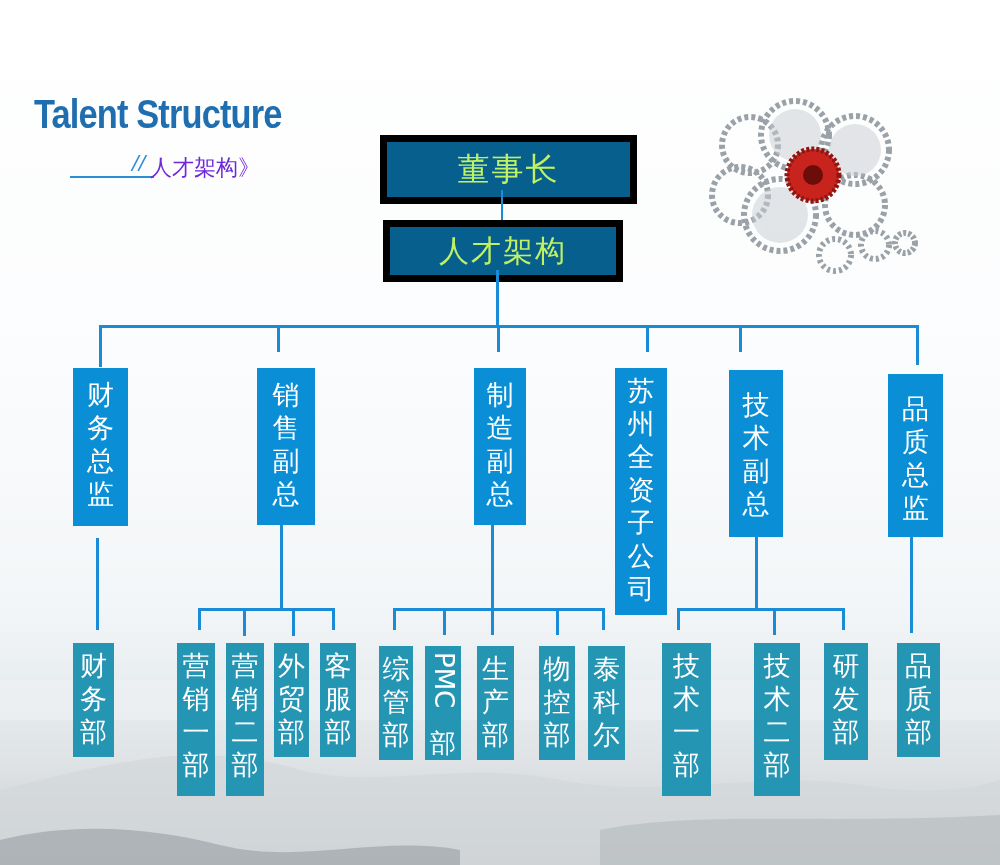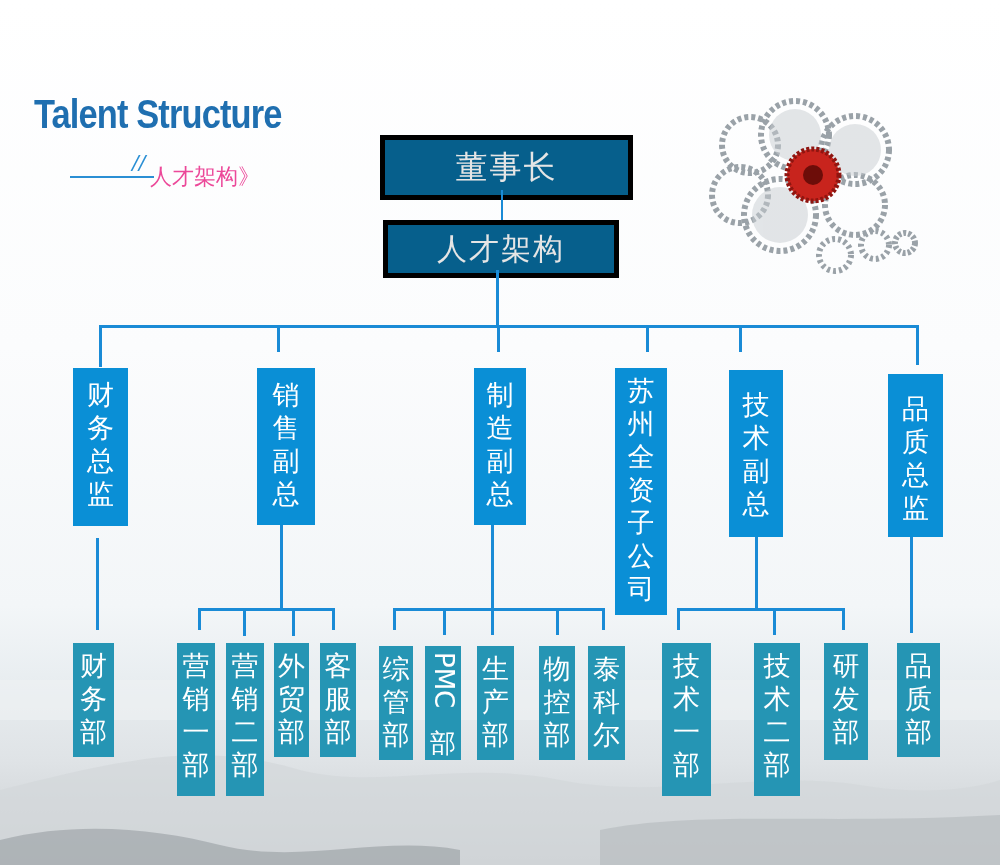--- a/index.html
+++ b/index.html
@@ -2,26 +2,26 @@
 <html><head>
 <meta charset="utf-8">
 <style>
   html,body{margin:0;padding:0;}
   body{width:1000px;height:865px;position:relative;overflow:hidden;
     font-family:"DejaVu Sans","Liberation Sans",sans-serif;
     background:linear-gradient(180deg,#ffffff 0%,#fbfcfd 40%,#f3f6f8 70%,#e9eef1 78%,#dfe3e6 88%,#c9cdd0 100%);}
   .mist{position:absolute;left:0;top:0;width:1000px;height:865px;}
   .title-en{position:absolute;left:34px;top:92px;font-family:"Liberation Sans",sans-serif;font-weight:bold;
     font-size:40px;letter-spacing:-1px;color:#1f6fb0;transform:scaleX(0.86);transform-origin:left top;}
-  .title-cn{position:absolute;left:150px;top:162px;font-size:22px;color:#ec4899;}
+  .title-cn{position:absolute;left:150px;top:153px;font-size:22px;color:#6d28d9;}
   .title-line{position:absolute;left:70px;top:176px;width:84px;height:2px;background:#2a8fd4;}
   .title-slash{position:absolute;left:132px;top:150px;font-size:20px;color:#2a8fd4;font-style:italic;}
   .gears{position:absolute;left:705px;top:95px;width:220px;height:190px;}
-  .top-box{position:absolute;background:#065f8c;color:#e5e5e5;display:flex;align-items:center;justify-content:center;
-    font-size:32px;letter-spacing:2px;border:5px solid #000000;}
+  .top-box{position:absolute;background:#065f8c;color:#bef264;display:flex;align-items:center;justify-content:center;
+    font-size:32px;letter-spacing:2px;border:7px solid #000000;}
   .line{position:absolute;background:#1a8bd6;}
   .vbox{position:absolute;color:#fff;display:flex;flex-direction:column;align-items:center;justify-content:flex-start;
     font-size:27px;line-height:33px;padding-top:6px;box-sizing:border-box;}
   .lvl2{background:#0a8fd6;}
   .lvl3{background:#2595b4;}
   .vbox span{display:block;text-align:center;}
   .pmc{writing-mode:vertical-rl;font-size:26px;}
 </style>
 </head>
 <body>

